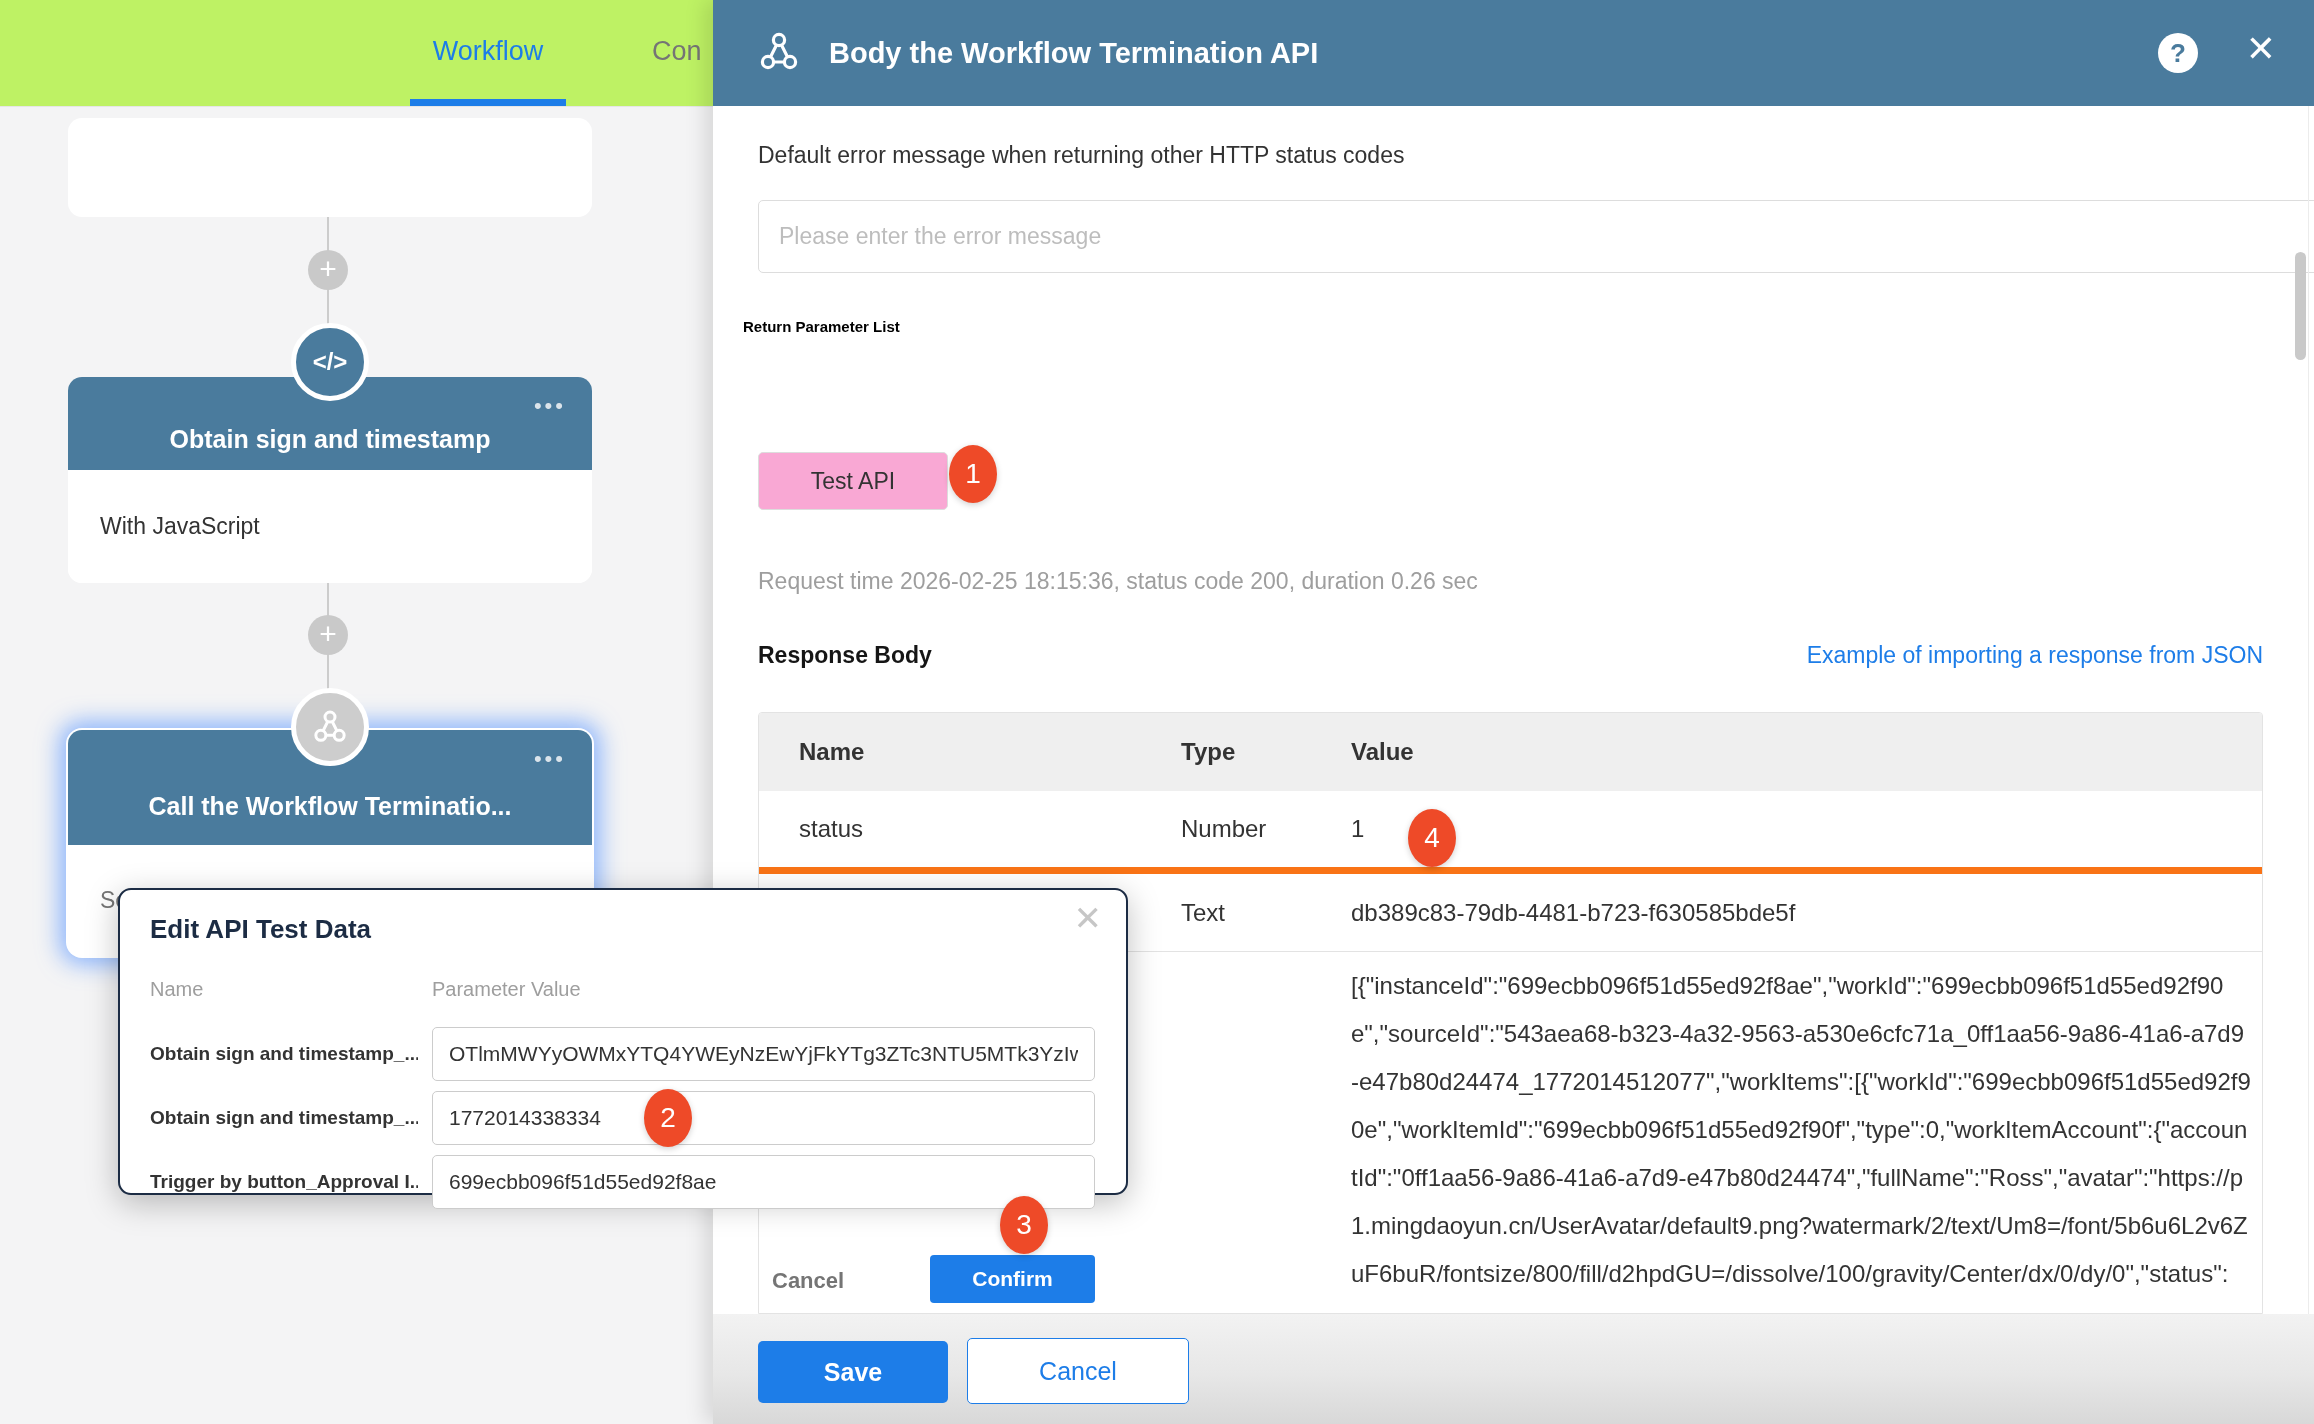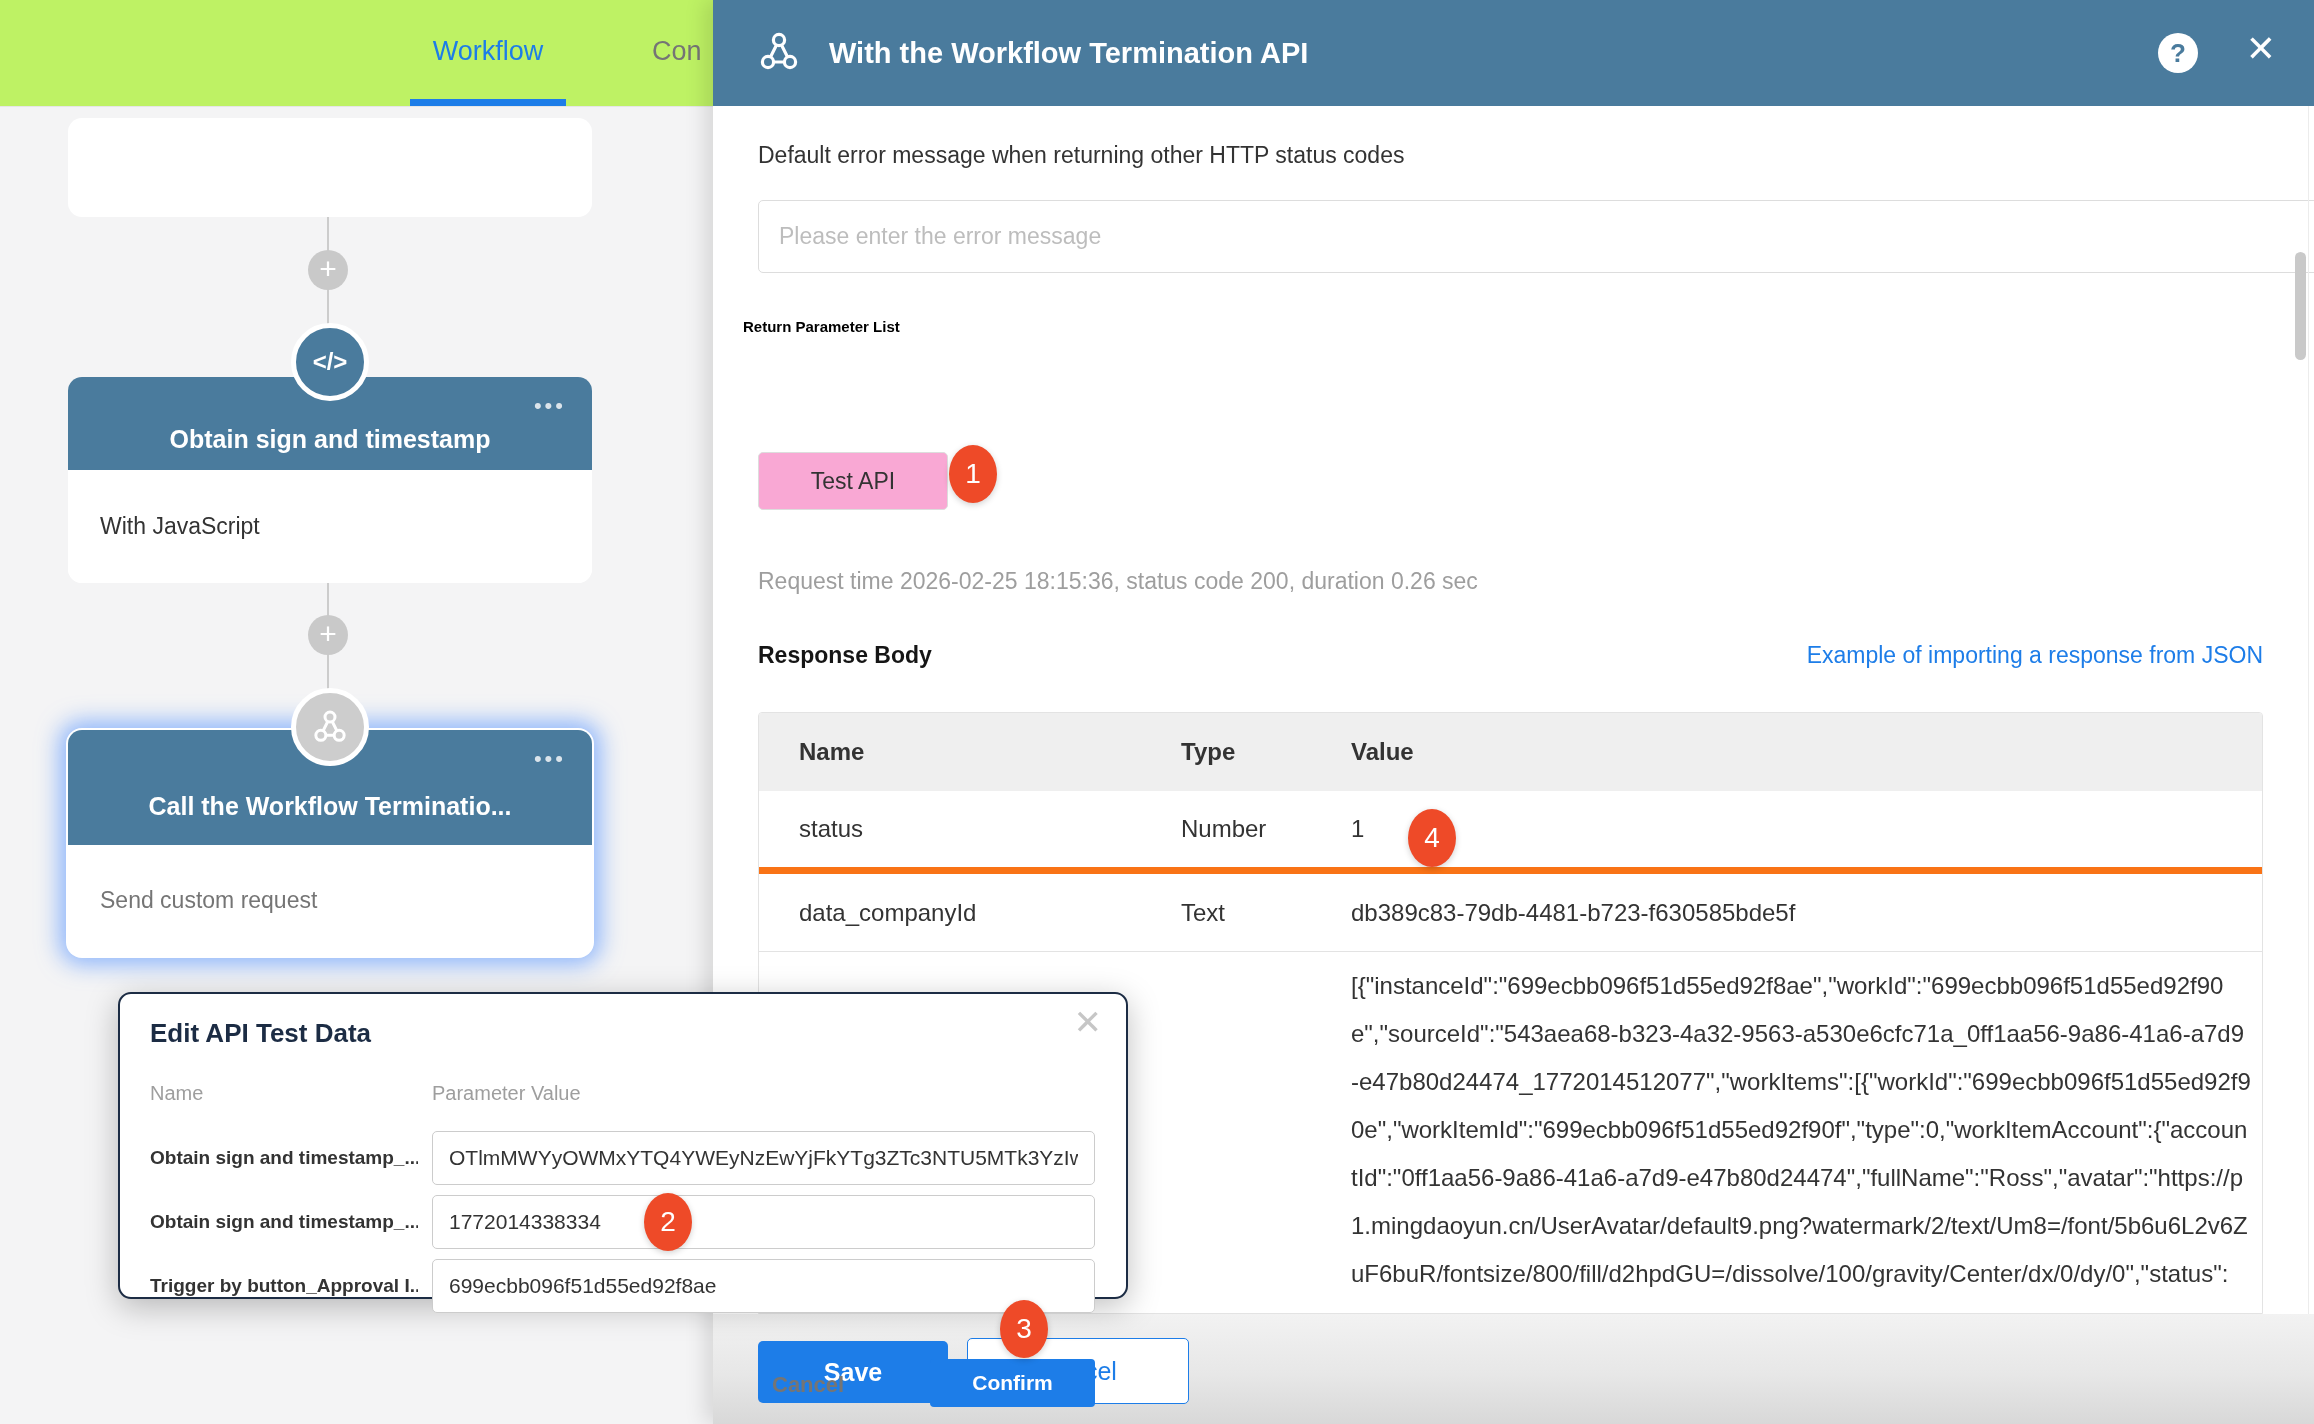--- a/index.html
+++ b/index.html
@@ -68,21 +68,21 @@
     background:linear-gradient(180deg,#f2f2f2 0%,#e7e7e7 55%,#d8d8d8 100%);}
   .save-btn{position:absolute;left:45px;top:27px;width:190px;height:62px;background:#1d7de8;border:none;border-radius:5px;
     color:#fff;font-weight:bold;font-size:25px;cursor:pointer;font-family:"Liberation Sans",sans-serif;}
   .cancel-btn{position:absolute;left:254px;top:24px;width:222px;height:66px;background:#fff;border:1px solid #1d7de8;
     border-radius:5px;color:#1d7de8;font-size:25px;cursor:pointer;font-family:"Liberation Sans",sans-serif;}
 
   .scroll-track{position:absolute;left:1595px;top:106px;width:1px;height:1208px;background:#ececec;}
   .scroll-thumb{position:absolute;left:1582px;top:252px;width:11px;height:108px;border-radius:6px;background:#c9c9c9;cursor:pointer;}
 
   
-  .modal{position:absolute;left:118px;top:992px;width:1010px;height:307px;background:#fff;z-index:50;
+  .modal{position:absolute;left:118px;top:888px;width:1010px;height:307px;background:#fff;z-index:50;
     border:2px solid #1c2c44;border-radius:13px;box-shadow:0 8px 32px rgba(0,0,0,.25);box-sizing:border-box;}
   .modal-title{position:absolute;left:30px;top:24px;font-size:26px;font-weight:bold;color:#1c2c44;}
   .modal-close{position:absolute;right:24px;top:8px;font-size:34px;color:#c6c6c6;cursor:pointer;}
   .col-label{position:absolute;top:88px;font-size:20px;color:#9e9e9e;}
   .m-row-label{position:absolute;left:30px;width:268px;height:54px;display:flex;align-items:center;
     font-size:19px;font-weight:bold;color:#333;white-space:nowrap;overflow:hidden;}
   .m-input{position:absolute;left:312px;width:663px;height:54px;box-sizing:border-box;border:1px solid #ccc;border-radius:5px;
     font-size:21px;padding:0 16px;color:#333;outline:none;font-family:"Liberation Sans",sans-serif;}
   .m-cancel{position:absolute;left:652px;top:378px;font-size:22px;font-weight:bold;color:#757575;cursor:pointer;}
   .m-confirm{position:absolute;left:810px;top:365px;width:165px;height:48px;background:#1d7de8;border:none;border-radius:4px;
@@ -141,21 +141,21 @@
   </div>
 
   <div class="panel">
     <div class="panel-header">
       <svg class="hicon" viewBox="0 0 24 24">
         <path d="M12 5.5 L6.5 16.5 M6.5 16.5 L17.5 16.5 M17.5 16.5 L12 5.5" stroke="#fff" stroke-width="1.6" fill="none"></path>
         <circle cx="12" cy="5.5" r="2.8" fill="#4a7b9d" stroke="#fff" stroke-width="1.6"></circle>
         <circle cx="6.5" cy="16.5" r="2.8" fill="#4a7b9d" stroke="#fff" stroke-width="1.6"></circle>
         <circle cx="17.5" cy="16.5" r="2.8" fill="#4a7b9d" stroke="#fff" stroke-width="1.6"></circle>
       </svg>
-      <div class="panel-title">With the Workflow Termination API</div>
+      <div class="panel-title">Body the Workflow Termination API</div>
       <div class="help-circle">?</div>
       <div class="panel-close">✕</div>
     </div>
 
     <div class="panel-content">
       <div class="field-label">Default error message when returning other HTTP status codes</div>
       <input class="error-input" type="text" placeholder="Please enter the error message" style="">
 
       <div class="sec-title">Return Parameter List</div>
 

